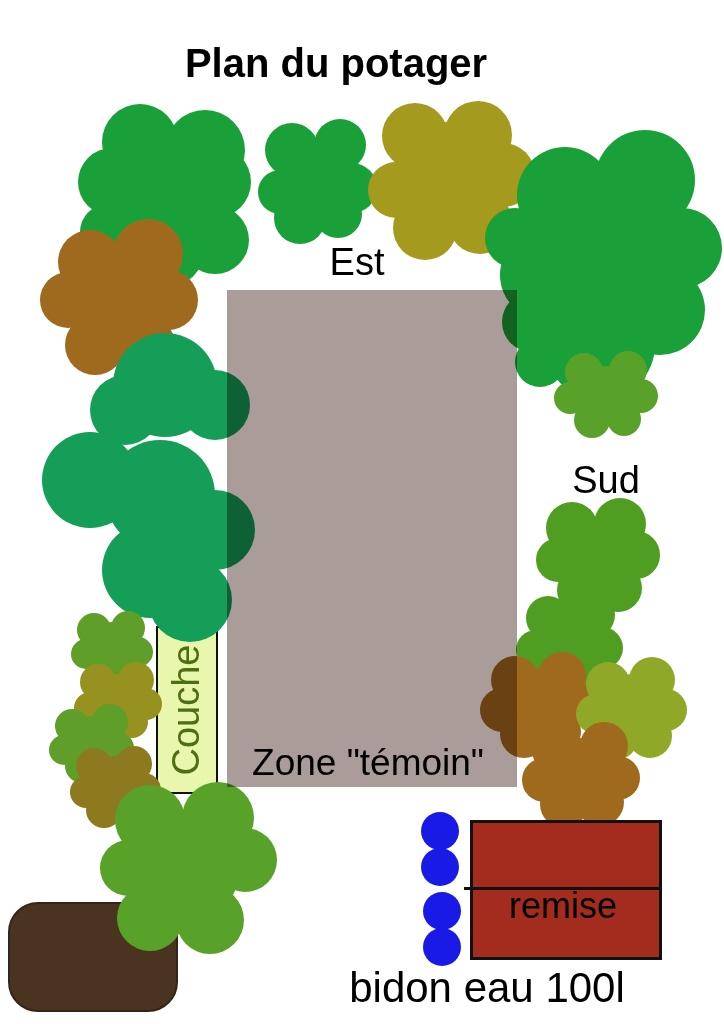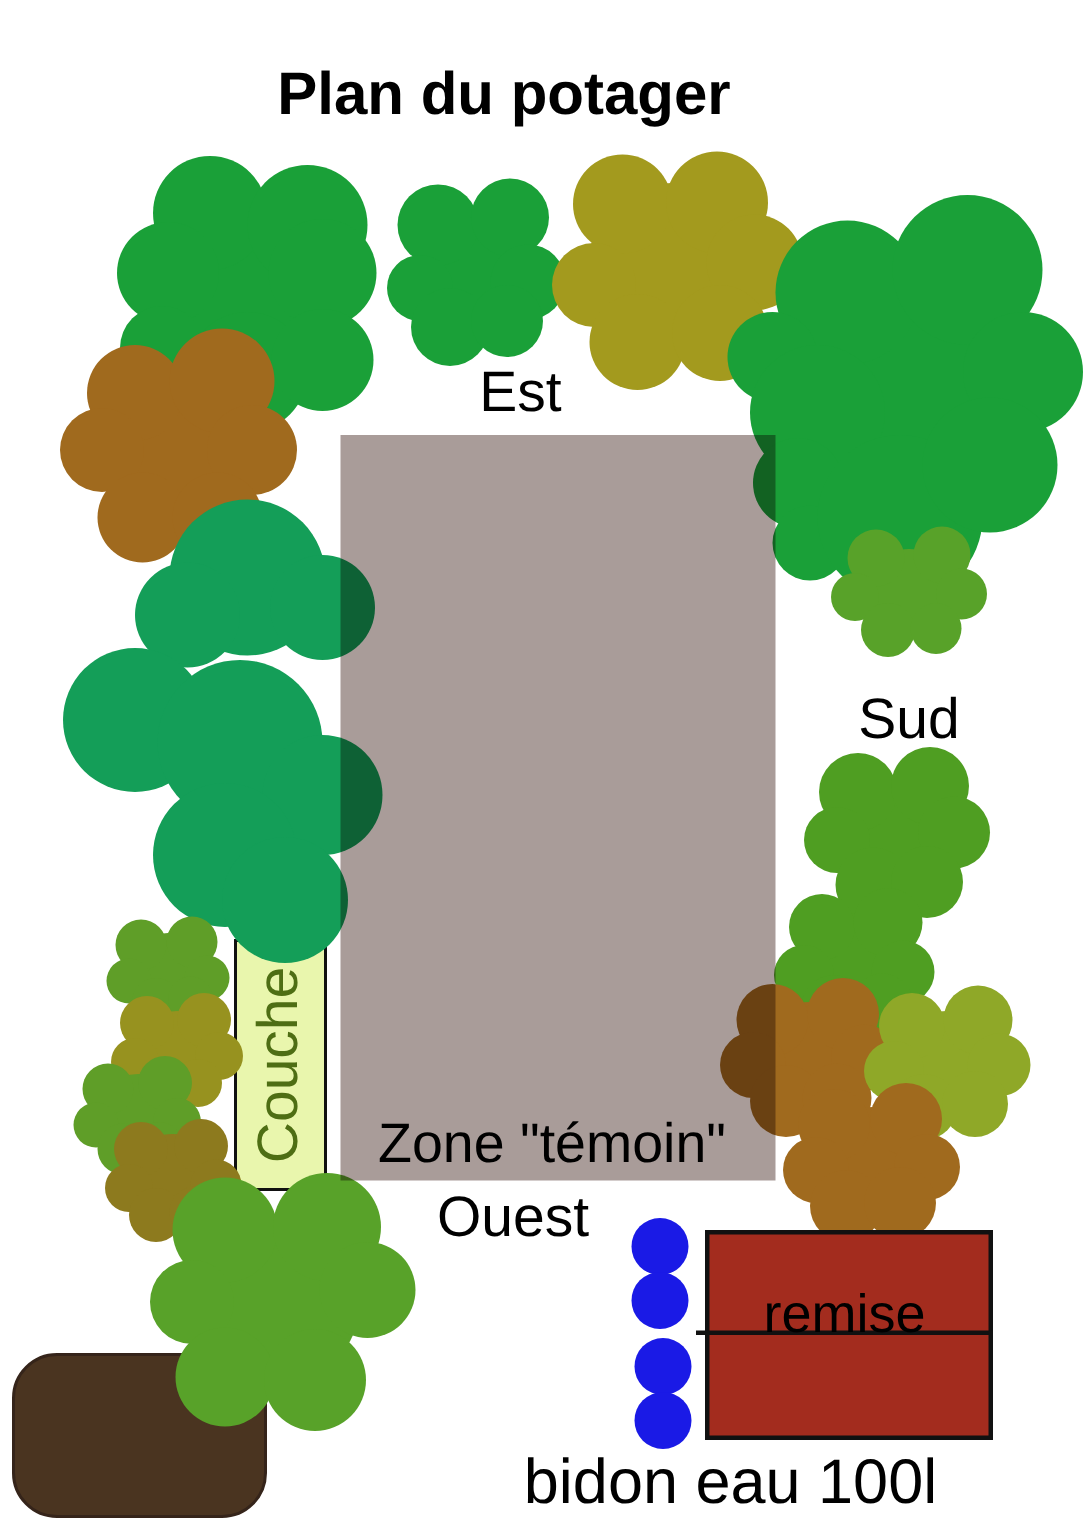--- a/index.html
+++ b/index.html
@@ -9,21 +9,21 @@
   }
   .layer{position:absolute;inset:0;}
   .tree{position:absolute;inset:0;}
   .blob{position:absolute;border-radius:50%;}
   .lbl{
     position:absolute;transform:translate(-50%,-50%);
     color:#000;white-space:nowrap;line-height:1.05;
   }
   .title{font-size:40px;font-weight:bold;left:336px;top:63px;}
   .dir{font-size:38px;}
-  .lbl-est{left:347px;top:263px;}
+  .lbl-est{left:357px;top:263px;}
   .lbl-sud{left:606px;top:481px;}
   .lbl-nord{left:54px;top:570px;}
   .lbl-ouest{left:342px;top:813px;}
   .zone-electro{left:376px;top:452px;font-size:36px;line-height:36px;text-align:center;}
   .zone-temoin{left:368px;top:763px;font-size:37px;}
   .couche-box{
     position:absolute;left:156px;top:626px;width:62px;height:168px;
     border:2px solid #111;box-sizing:border-box;
   }
   .couche-label{
@@ -37,21 +37,21 @@
   .compost-box{
     position:absolute;left:8px;top:902px;width:170px;height:110px;
     border-radius:30px;border:2px solid #35241a;box-sizing:border-box;
   }
   .compost-label{left:97px;top:963px;font-size:37px;color:#fff;}
   .remise-box{
     position:absolute;left:470px;top:820px;width:192px;height:140px;
     border:3px solid #111;box-sizing:border-box;
   }
   .remise-divider{position:absolute;left:464px;top:887px;width:198px;height:3px;background:#111;}
-  .remise-label{left:563px;top:876px;font-size:36px;}
+  .remise-label{left:563px;top:906px;font-size:36px;}
   .bidon-label{left:487px;top:988px;font-size:42px;}
 </style>
 </head>
 <body>
 
 <div class="canvas">
 
   <div class="couche-box" style="background: rgb(233, 246, 173);"></div>
   <div class="compost-box" style="background: rgb(74, 52, 32);"></div>
 
@@ -214,21 +214,20 @@
         <div class="blob" style="left: 540px; top: 780px; height: 48px; width: 48px; background: rgb(160, 106, 30);"></div>
         <div class="blob" style="left: 576px; top: 778px; height: 48px; width: 48px; background: rgb(160, 106, 30);"></div>
       </div>
     </div>
 
   <div class="gray-zone" style="background: rgb(169, 156, 153);"></div>
 
   <div class="lbl title">Plan du potager</div>
   <div class="lbl dir lbl-est">Est</div>
   <div class="lbl dir lbl-sud">Sud</div>
-  <div class="lbl dir lbl-ouest">Ouest</div>
 
   <div class="lbl zone-temoin">Zone "témoin"</div>
 
   <div class="lbl couche-label" style="color: rgb(78, 110, 20);">Couche</div>
 
   <div class="remise-box" style="background: rgb(163, 44, 30);"></div>
   <div class="remise-divider"></div>
   <div class="lbl remise-label">remise</div>
 
   <div class="layer">

